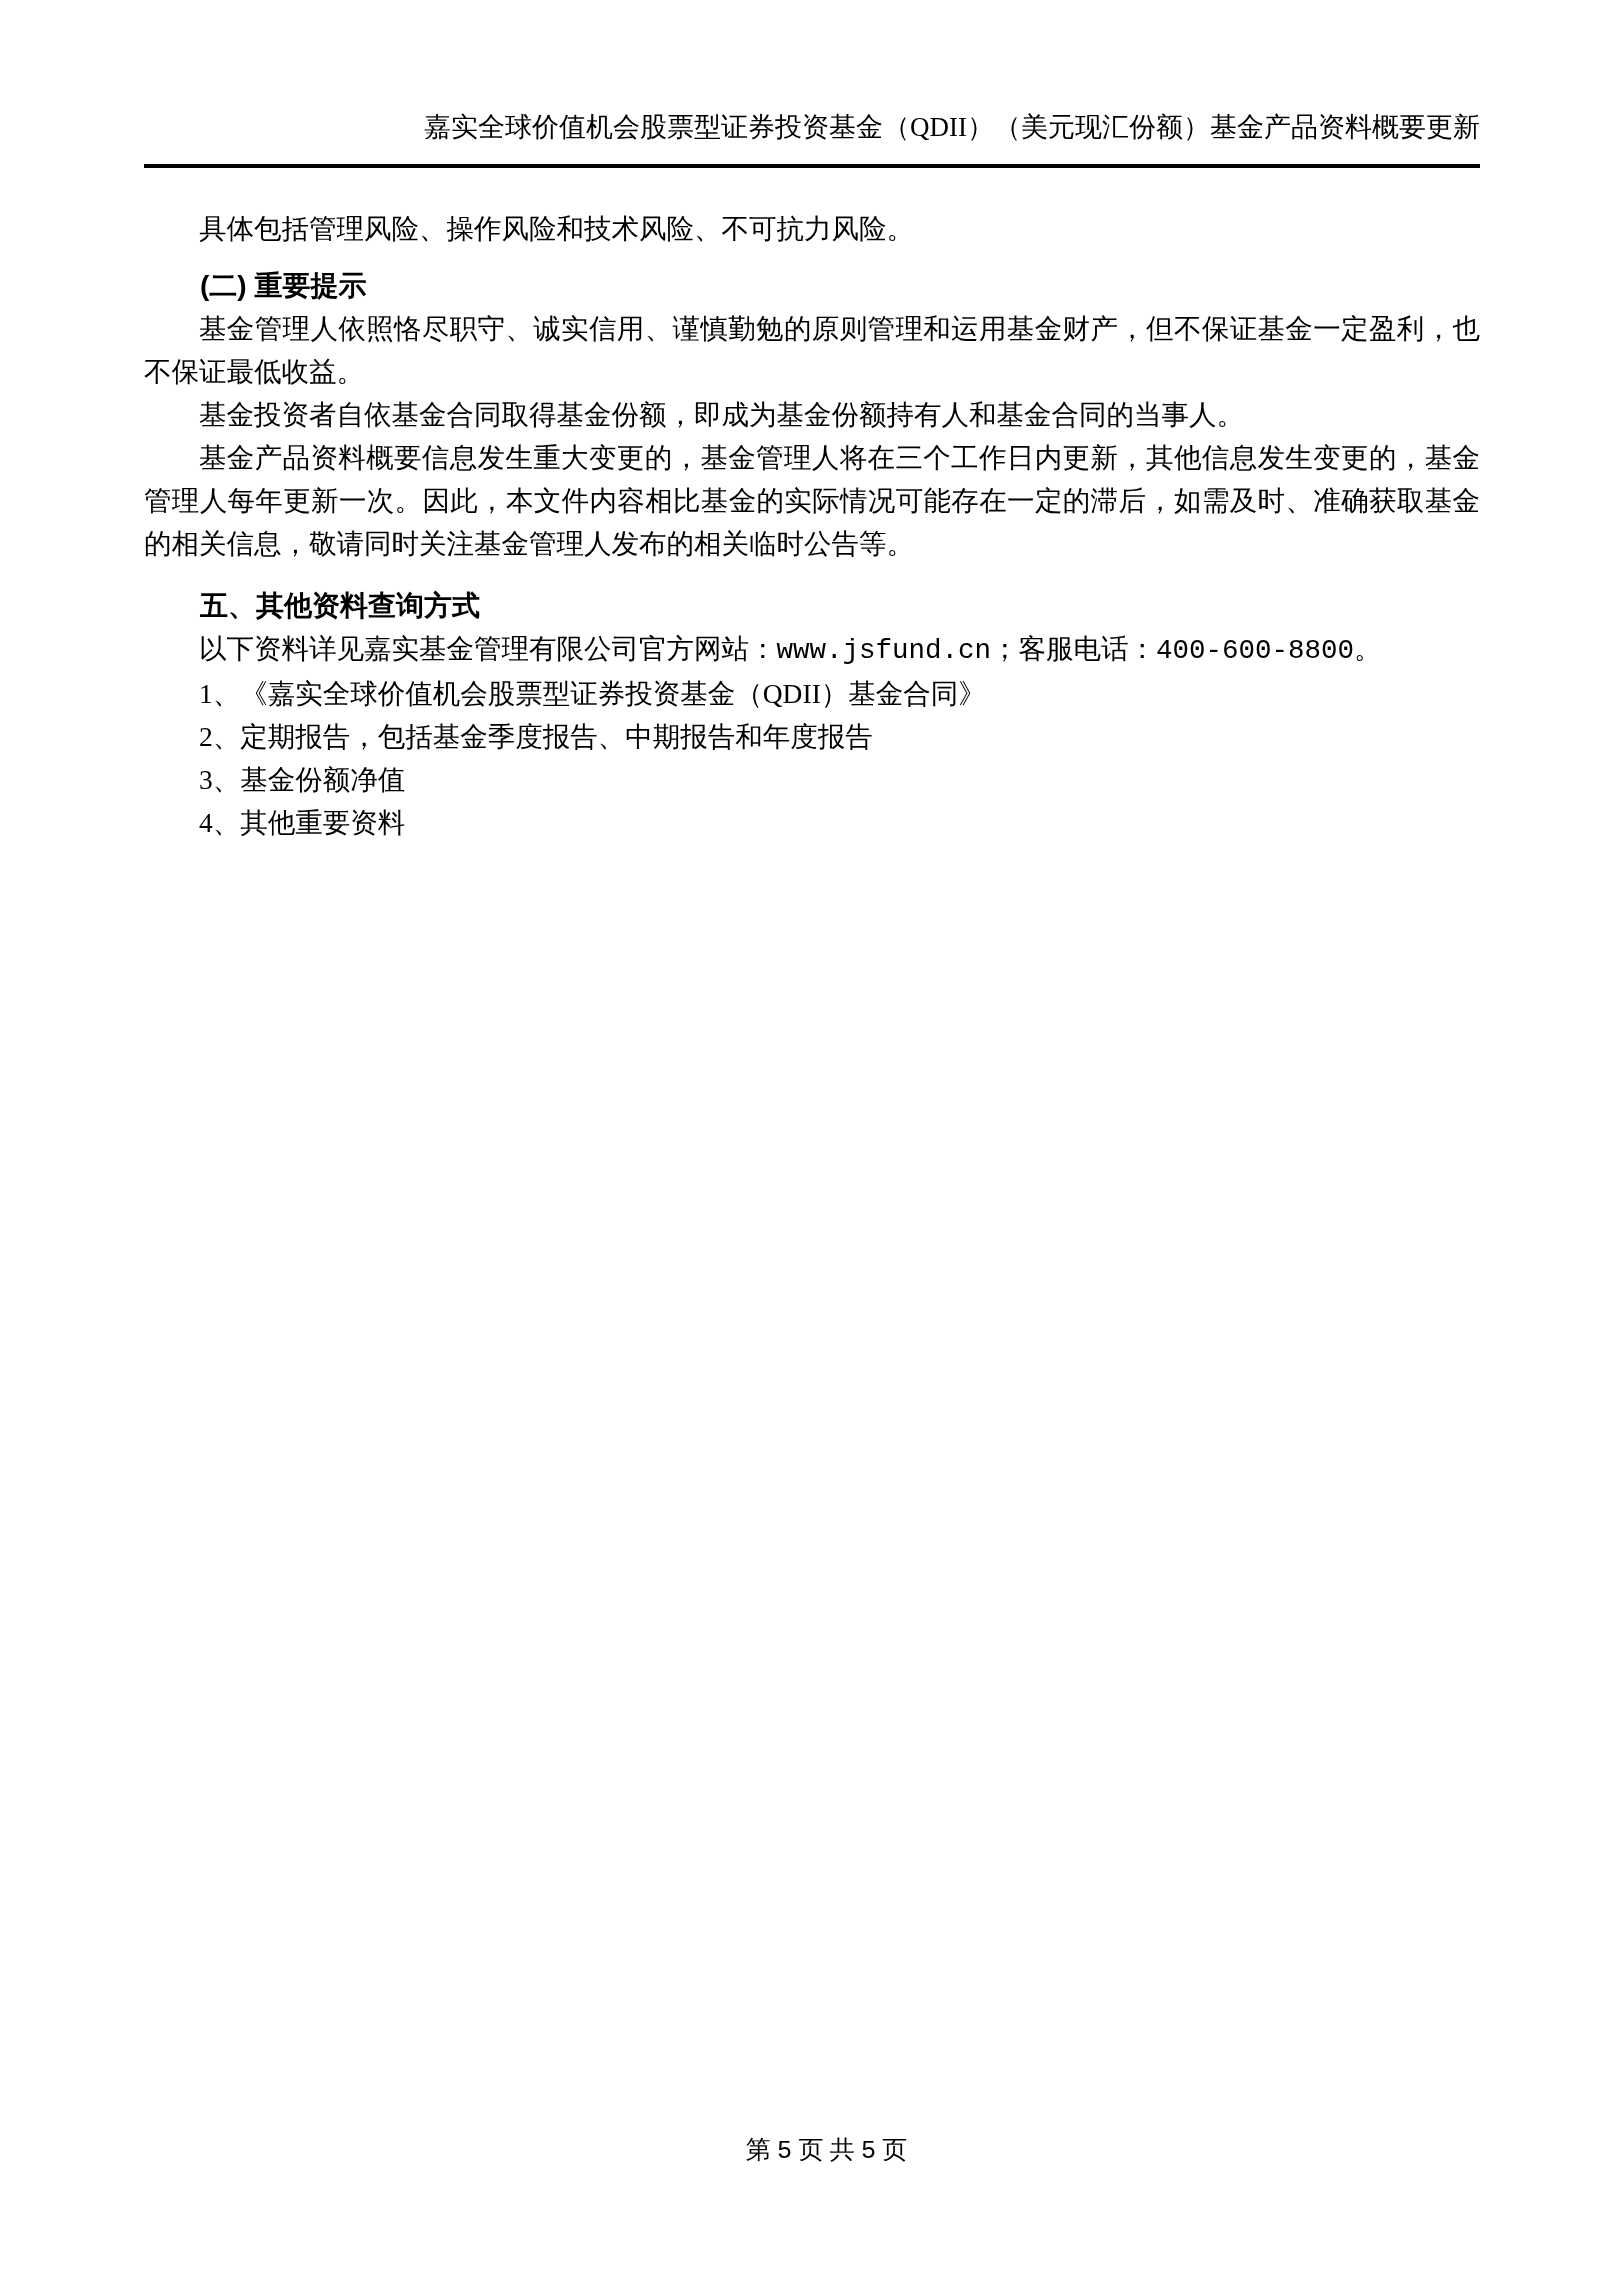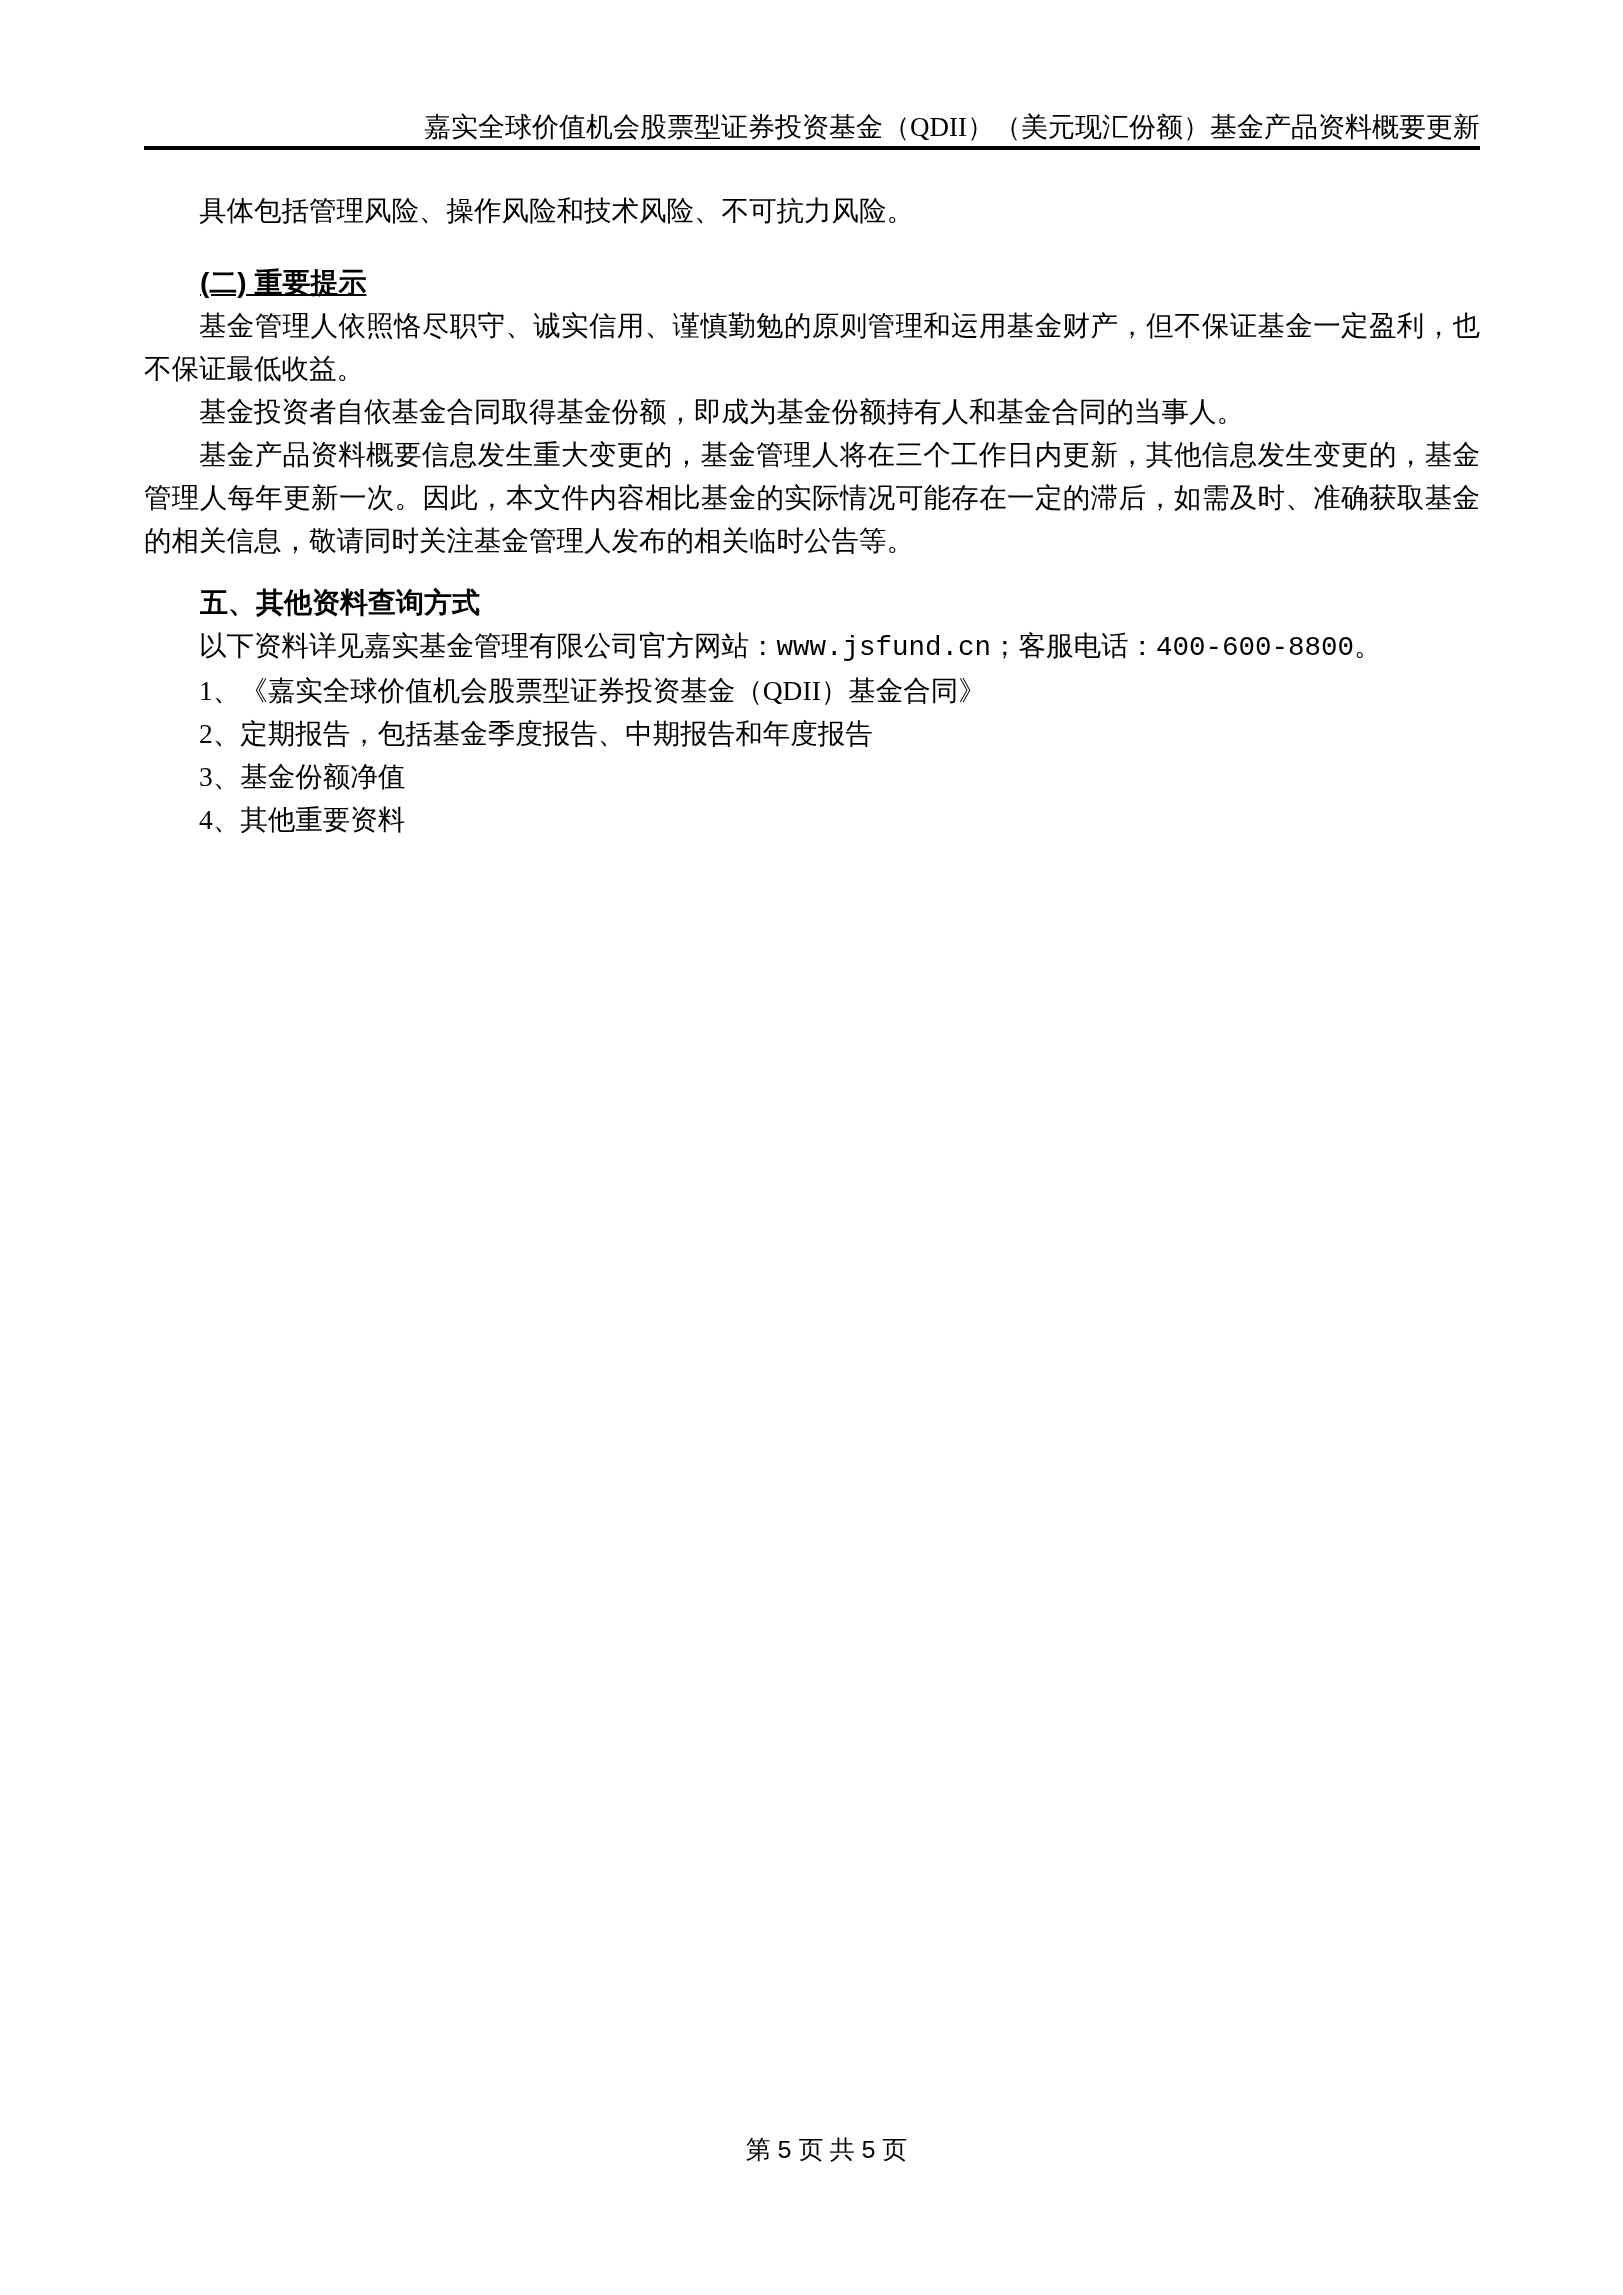--- a/index.html
+++ b/index.html
@@ -9,21 +9,21 @@
     width: 1623px;
     height: 2295px;
     background: #ffffff;
     color: #000000;
     font-family: "Liberation Serif", "DejaVu Serif", serif;
     padding: 0 143px 0 144px;
     overflow: hidden;
   }
   .doc-header {
     padding-top: 111px;
-    padding-bottom: 2px;
+    padding-bottom: 20px;
     text-align: right;
     font-size: 27px;
     line-height: 33px;
     letter-spacing: 0px;
   }
   .header-divider {
     height: 3.9px;
     background: #000000;
     width: 100%;
   }
@@ -36,21 +36,21 @@
   .doc-body p { text-indent: 2em; }
   .doc-body p.bracket-indent { text-indent: 1.3em; }
   .h2 {
     font-family: "Liberation Sans", "DejaVu Sans", sans-serif;
     font-weight: bold;
     font-size: 28px;
     line-height: 43px;
     text-indent: 0;
     text-align: left;
   }
-  .h2.notice-heading { margin-top: 29px; text-decoration: underline; }
+  .h2.notice-heading { margin-top: 14px; }
   .h2.other-heading { margin-top: 19.6px; }
   .mono { font-family: "Liberation Mono", "DejaVu Sans Mono", monospace; }
   .doc-footer {
     position: absolute;
     top: 2128px;
     left: 15px;
     width: 100%;
     text-align: center;
     font-size: 25px;
     line-height: 43px;

